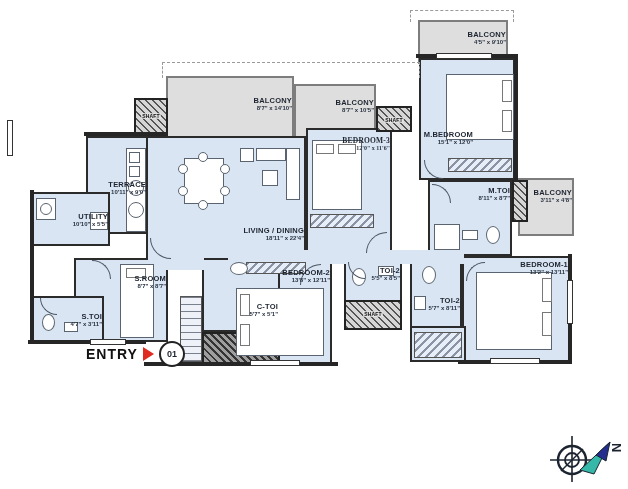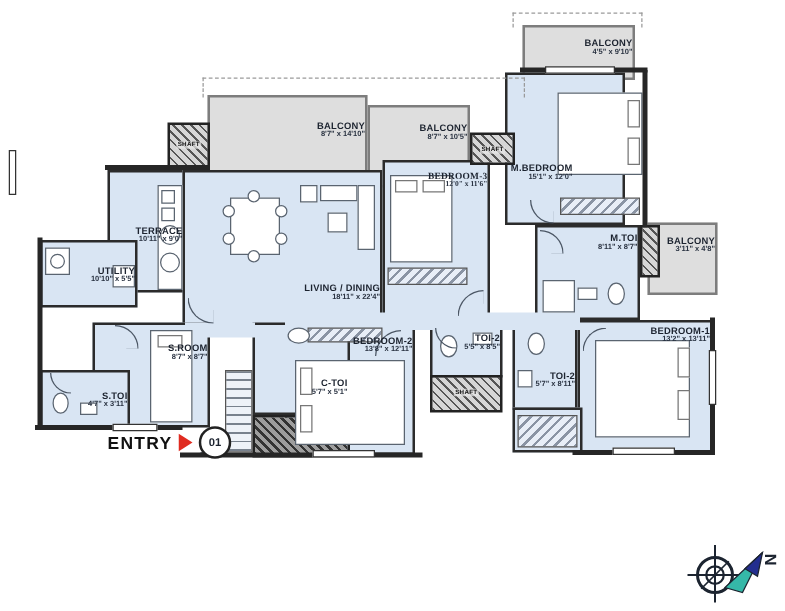--- a/index.html
+++ b/index.html
@@ -87,21 +87,21 @@
         <span class="rname">UTILITY</span>
         <span class="rdims">10'10" x 5'5"</span>
       </div>
   </div>
   <div class="room" style="left:306px;top:128px;width:86px;height:126px;">
     <div class="rlabel" style="top:6px;font-family:Liberation Serif, serif;">
         <span class="rname">BEDROOM-3</span>
         <span class="rdims">12'0" x 11'6"</span>
       </div>
   </div>
-  <div class="room" style="left:404px;top:58px;width:96px;height:122px;padding-left:24px;">
+  <div class="room" style="left:419px;top:58px;width:96px;height:122px;padding-left:24px;">
     <div class="rlabel" style="top:70px;left:-18px;right:auto;width:70px;">
         <span class="rname">M.BEDROOM</span>
         <span class="rdims">15'1" x 12'0"</span>
       </div>
   </div>
   <div class="room" style="left:428px;top:180px;width:84px;height:76px;">
     <div class="rlabel" style="top:4px;">
         <span class="rname">M.TOI</span>
         <span class="rdims">8'11" x 8'7"</span>
       </div>

